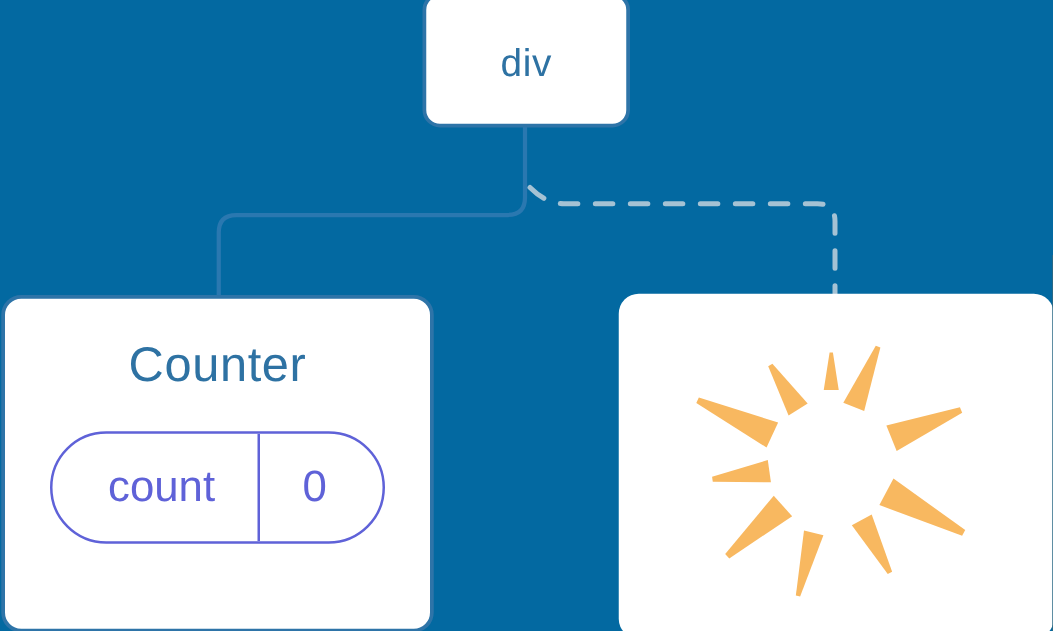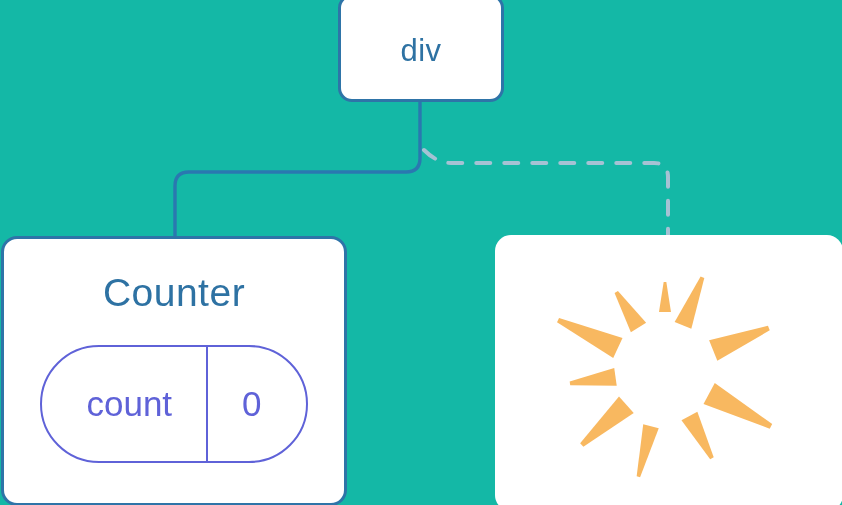--- a/index.html
+++ b/index.html
@@ -7,21 +7,21 @@
     padding: 0;
     background: #4c6872;
   }
   body {
     font-family: "Liberation Sans", sans-serif;
   }
   #stage {
     position: relative;
     width: 842px;
     height: 505px;
-    background: #14b8a6;
+    background: #0369a1;
     overflow: hidden;
   }
   #wires {
     position: absolute;
     left: 0;
     top: 0;
     width: 842px;
     height: 505px;
     pointer-events: none;
   }
@@ -71,21 +71,21 @@
     line-height: 1;
   }
 
   
   .pill {
     margin-top: 33px;
     display: flex;
     align-items: stretch;
     border: 2px solid #5f62d8;
     border-radius: 999px;
-    height: 118px;
+    height: 90px;
     min-width: 264px;
     box-sizing: border-box;
     overflow: hidden;
     background: #ffffff;
   }
   .pill-key {
     display: flex;
     align-items: center;
     justify-content: center;
     padding: 0 34px 0 44px;

